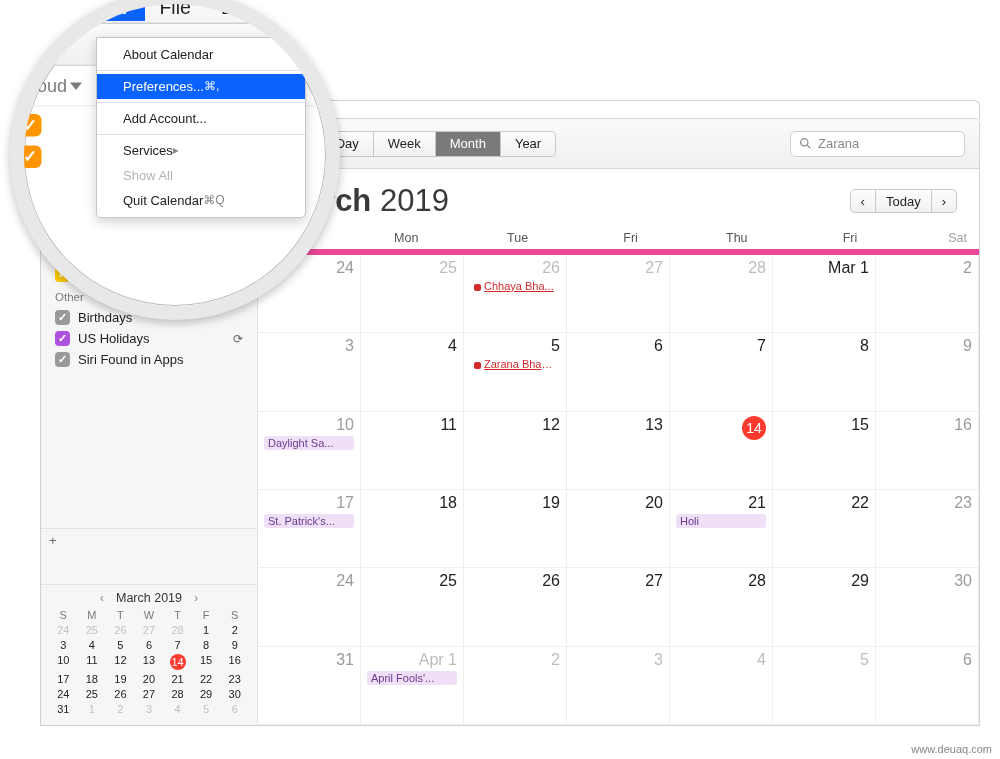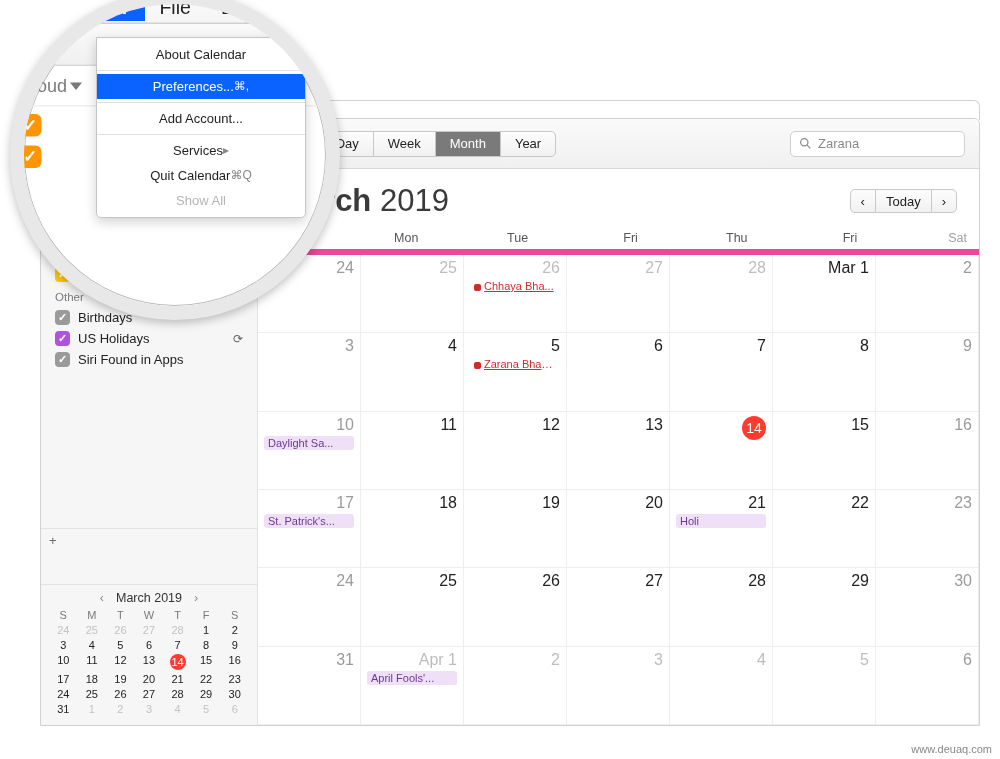--- a/index.html
+++ b/index.html
@@ -81,21 +81,21 @@
 .magnifier-wrap { position:absolute; left:10px; top:-10px; width:330px; height:330px; }
 .magnifier { width:330px; height:330px; border-radius:50%; border: 14px solid #e8e8e8; box-shadow: 0 3px 10px rgba(0,0,0,0.25), inset 0 0 0 1px #bbb; background:#fff; overflow:hidden; position:relative;}
 .mag-content { transform: scale(1.5); transform-origin: 46px 26px; width:300px; }
 
 .mac-menubar { background: linear-gradient(#fcfcfc,#f5f5f5); height: 22px; display:flex; align-items:center; padding:0 10px; font-size:13px; border-bottom:1px solid #d0d0d0;}
 .apple{font-size:14px; margin-right:10px; color:#333;}
 .mm-item{ padding: 2px 10px; }
 .mm-item.sel{ background:#0a63ff; color:#fff; font-weight:bold;}
 
 .dropdown{ position:absolute; left:72px; top:33px; width:210px; background:#fff; border:1px solid #c5c5c5; border-radius:0 0 5px 5px; box-shadow:0 4px 12px rgba(0,0,0,0.18); font-size:13px; padding:4px 0;}
-.dd-item{ padding: 5px 14px; display:flex; justify-content:center;}
+.dd-item{ padding: 5px 26px; display:flex; justify-content:flex-start;}
 .dd-item.sel{ background:#0a63ff; color:#fff;}
 .dd-sep{ height:1px; background:#e0e0e0; margin:3px 0;}
 .dd-item .sc{color:#888;font-size:12px;}
 .dd-item.sel .sc{color:#eaf0ff;}
 .dd-item.disabled{color:#b4b4b4;}
 
 .watermark{position:absolute;right:8px;bottom:4px;font-size:11px;color:#888;}
 </style>
 </head>
 <body>
@@ -427,24 +427,24 @@
         </div>
         <div class="dd-sep"></div>
         <div class="dd-item">
           <span>Add Account...</span>
         </div>
         <div class="dd-sep"></div>
         <div class="dd-item">
           <span>Services</span>
           <span class="sc">▸</span>
         </div>
+        <div class="dd-item disabled">
+          <span>Show All</span>
+        </div>
         <div class="dd-item">
           <span>Quit Calendar</span>
           <span class="sc">⌘Q</span>
         </div>
-        <div class="dd-item disabled">
-          <span>Show All</span>
-        </div>
       </div>
   </div>
 </div>
 
 <div class="watermark">www.deuaq.com</div>
 
 </body></html>

